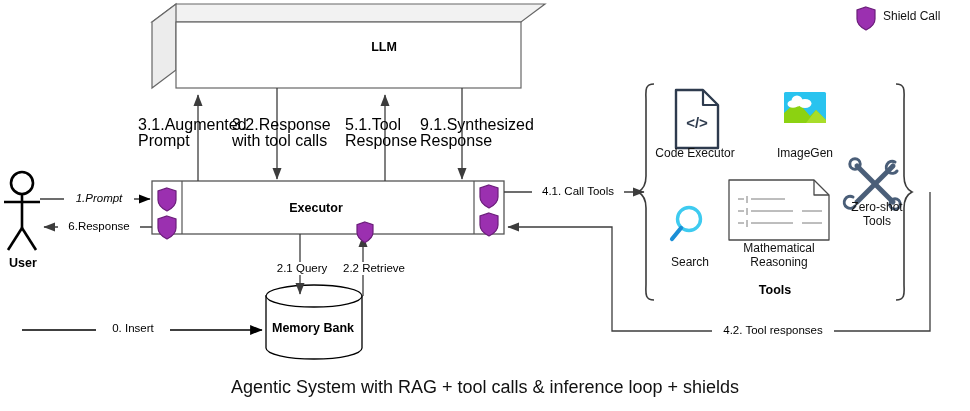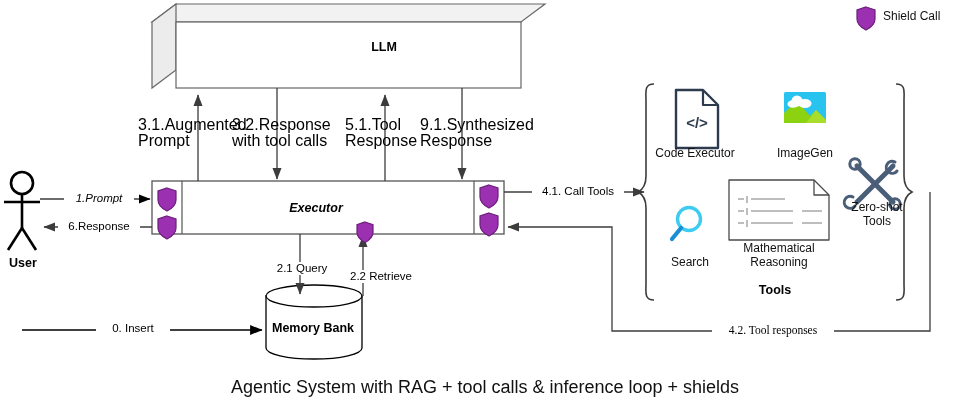--- a/index.html
+++ b/index.html
@@ -137,40 +137,40 @@
     <path d="M489,185 l9,3 v9 c0,6 -5,9 -9,11 c-4,-2 -9,-5 -9,-11 v-9 Z" fill="#9b30b0" stroke="#6b1f7a" stroke-width="1.2"></path>
     <path d="M489,213 l9,3 v9 c0,6 -5,9 -9,11 c-4,-2 -9,-5 -9,-11 v-9 Z" fill="#9b30b0" stroke="#6b1f7a" stroke-width="1.2"></path>
 
     <path d="M365,222 l8,2.6 v8 c0,5.5 -4.5,8 -8,10 c-3.5,-2 -8,-4.5 -8,-10 v-8 Z" fill="#9b30b0" stroke="#6b1f7a" stroke-width="1.2"></path>
 
     <path d="M866,7 l9,3 v9 c0,6 -5,9 -9,11 c-4,-2 -9,-5 -9,-11 v-9 Z" fill="#9b30b0" stroke="#6b1f7a" stroke-width="1.2"></path>
   </g>
 </svg>
 
 <div class="boxtxt" style="left:176px;top:40px;width:416px;">LLM</div>
-<div class="boxtxt" style="left:182px;top:201px;width:268px;font-style:italic;">Executor</div>
+<div class="boxtxt" style="left:182px;top:201px;width:268px;">Executor</div>
 <div class="boxtxt" style="left:266px;top:321px;width:94px;">Memory Bank</div>
 <div class="boxtxt" style="left:0px;top:256px;width:46px;">User</div>
 <div class="boxtxt" style="left:715px;top:283px;width:120px;">Tools</div>
 
 <div class="lbl" style="left:138px;top:117px;width:86px;">3.1.Augmented
 Prompt</div>
 <div class="lbl" style="left:232px;top:117px;width:96px;">3.2.Response
 with tool calls</div>
 <div class="lbl" style="left:345px;top:117px;width:78px;">5.1.Tool
 Response</div>
 <div class="lbl" style="left:420px;top:117px;width:96px;">9.1.Synthesized
 Response</div>
 <div class="lbl-w" style="left:64px;top:192px;width:66px;font-style:italic;">1.Prompt</div>
 <div class="lbl-w" style="left:58px;top:220px;width:78px;">6.Response</div>
 <div class="lbl-w" style="left:266px;top:262px;width:68px;">2.1 Query</div>
-<div class="lbl-w" style="left:334px;top:270px;width:76px;text-align:right;">2.2 Retrieve</div>
+<div class="lbl-w" style="left:334px;top:262px;width:76px;">2.2 Retrieve</div>
 <div class="lbl-w" style="left:96px;top:322px;width:70px;">0. Insert</div>
 <div class="lbl-w" style="left:532px;top:185px;width:88px;">4.1. Call Tools</div>
-<div class="lbl-w" style="left:712px;top:324px;width:118px;font-family:Liberation Serif, serif;">4.2. Tool responses</div>
+<div class="lbl-w" style="left:712px;top:324px;width:118px;">4.2. Tool responses</div>
 
 <div class="tool-lbl" style="left:647px;top:146px;width:96px;">Code Executor</div>
 <div class="tool-lbl" style="left:763px;top:126px;width:84px;margin-top:20px;">ImageGen</div>
 <div class="tool-lbl" style="left:655px;top:255px;width:70px;">Search</div>
 <div class="tool-lbl" style="left:722px;top:241px;width:114px;white-space:pre-line;">Mathematical
 Reasoning</div>
 <div class="tool-lbl" style="left:839px;top:200px;width:76px;white-space:pre-line;">Zero-shot
 Tools</div>
 
 <div class="tool-lbl" style="left:883px;top:9px;width:86px;text-align:left;">Shield Call</div>

